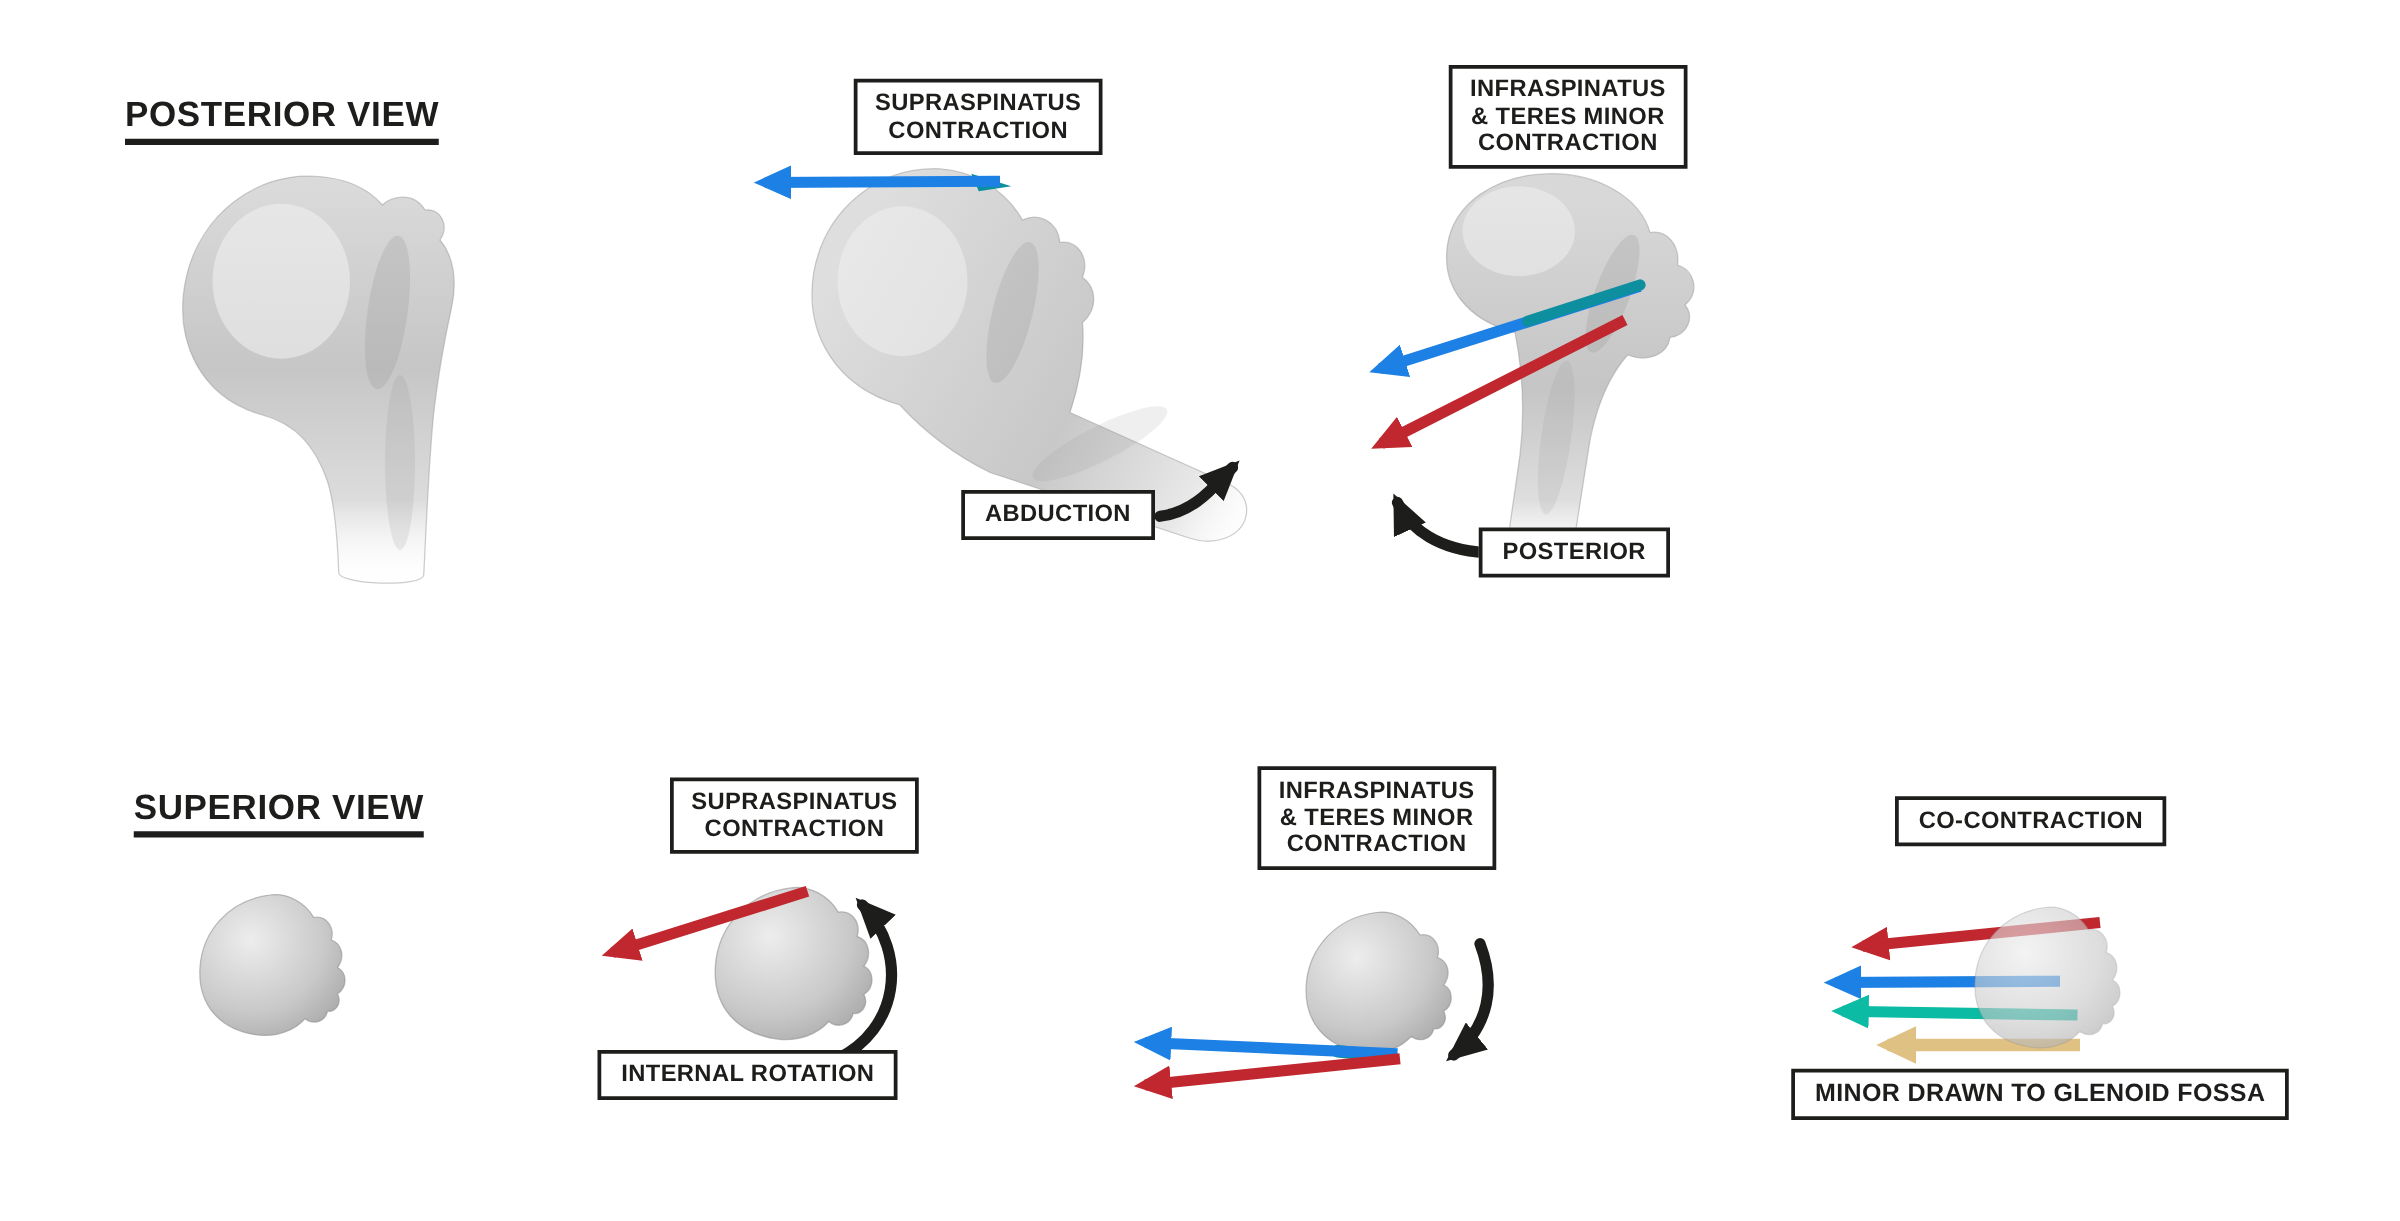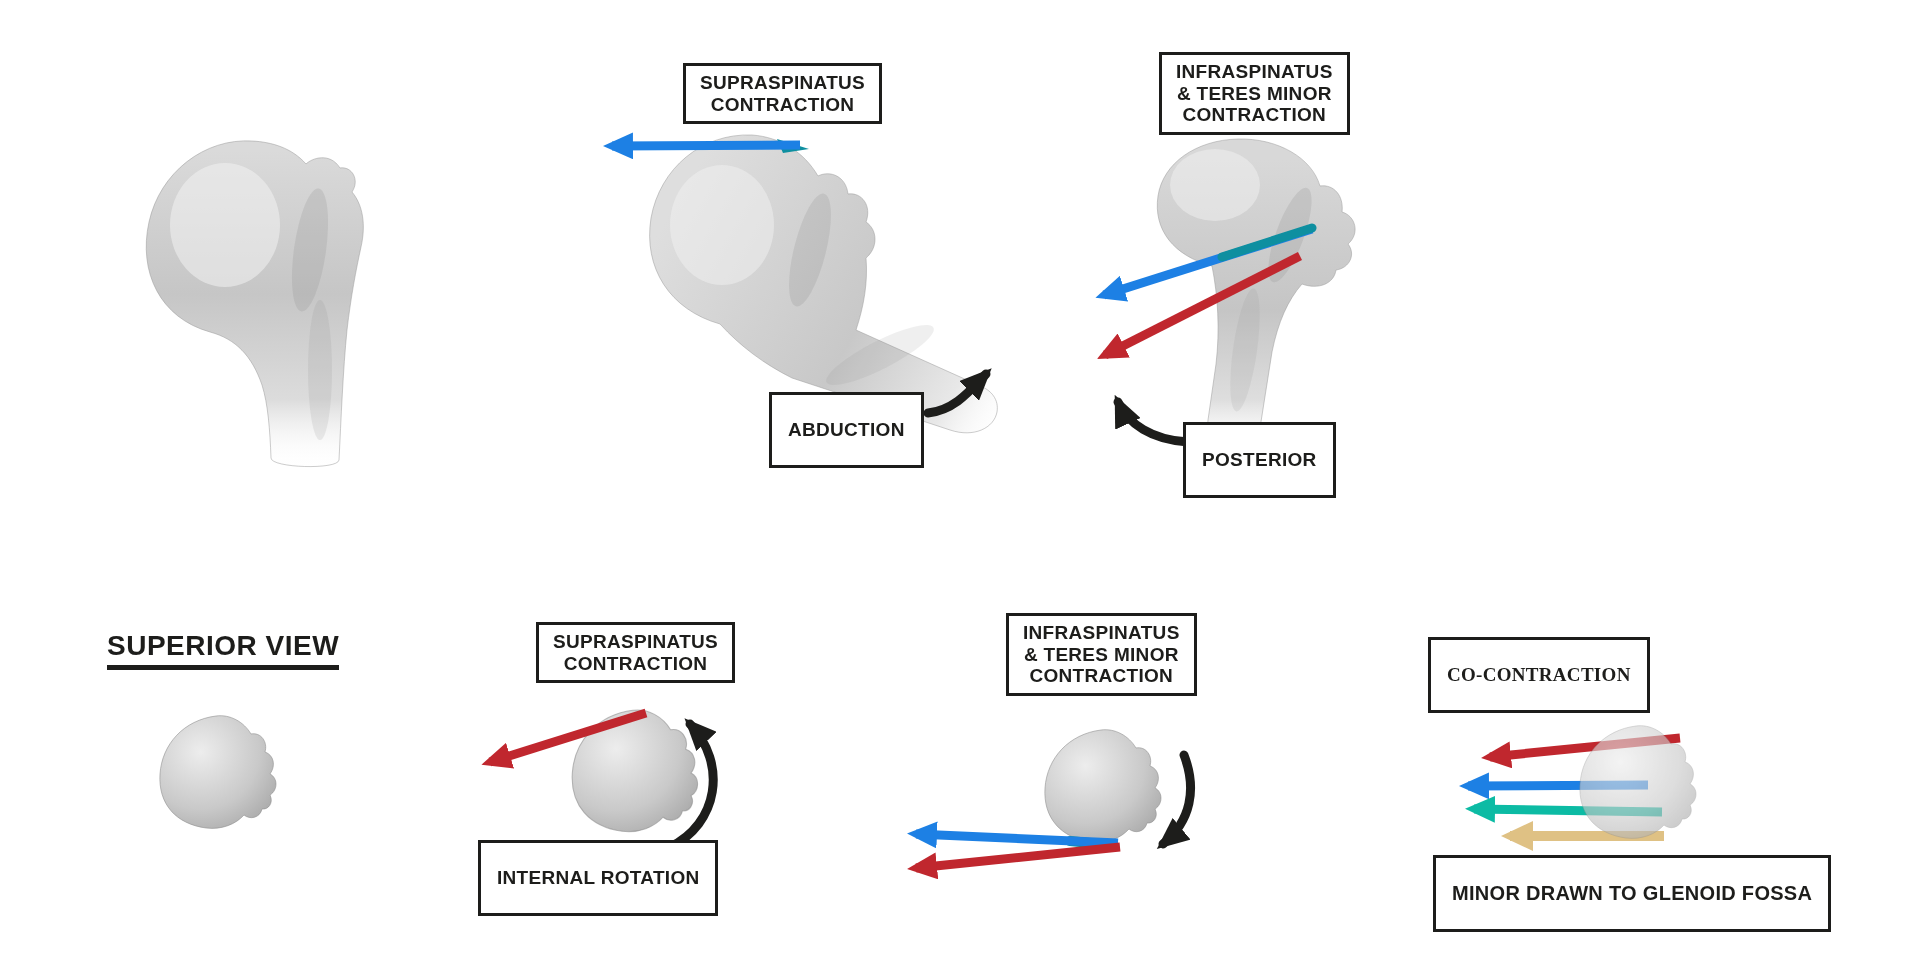--- a/index.html
+++ b/index.html
@@ -10,21 +10,21 @@
   .art{position:absolute;left:0;top:0;z-index:1;}
   .view-title{
     position:absolute;z-index:3;font-weight:bold;font-size:28px;letter-spacing:.5px;
     border-bottom:5px solid #1d1d1b;padding-bottom:3px;white-space:pre;color:#1d1d1b;
   }
   .lbox{
     position:absolute;z-index:2;background:#ffffff;border:3px solid #1d1d1b;
     font-weight:bold;font-size:19px;line-height:1.14;letter-spacing:.3px;
     padding:6px 14px;text-align:center;white-space:pre-line;color:#1d1d1b;
   }
-  .lbox.small-pad{padding:24px 16px;}
+  .lbox.small-pad{padding:6px 16px;}
 </style>
 </head>
 <body>
 
 <div class="canvas">
 
   <svg class="art" width="1920" height="977" viewBox="0 0 1920 977">
     <defs>
       <marker id="ah-blue" markerUnits="userSpaceOnUse" markerWidth="30" markerHeight="27" refX="21" refY="13.5" orient="auto">
         <path d="M0,0 L30,13.5 L0,27 Z" fill="#1d80e4"></path>
@@ -136,20 +136,21 @@
 
     <g>
       <line x1="1680" y1="738" x2="1490" y2="757" stroke-width="9" marker-end="url(#ah-red)" stroke="#c0272e"></line>
       <line x1="1648" y1="785" x2="1468" y2="786" stroke-width="9" marker-end="url(#ah-blue)" stroke="#1d80e4"></line>
       <line x1="1662" y1="812" x2="1474" y2="809" stroke-width="9" marker-end="url(#ah-teal)" stroke="#0cbba4"></line>
       <line x1="1664" y1="836" x2="1510" y2="836" stroke-width="10" marker-end="url(#ah-tan)" stroke="#dfc184"></line>
     </g>
     <use href="#blob" transform="translate(1576,722)" fill="url(#blobG)" opacity="0.62" stroke="#8a8a8a" stroke-width="1" stroke-opacity="0.5"></use>
   </svg>
 
+  <div class="view-title" style="left:100px;top:76px;">POSTERIOR VIEW</div>
   <div class="view-title" style="left:107px;top:630px;">SUPERIOR VIEW</div>
 
   <div class="lbox" style="left:683px;top:63px;">SUPRASPINATUS
 CONTRACTION</div>
 
   <div class="lbox" style="left:1159px;top:52px;">INFRASPINATUS
 &amp; TERES MINOR
 CONTRACTION</div>
 
   <div class="lbox small-pad" style="left:769px;top:392px;">ABDUCTION</div>
@@ -159,17 +160,17 @@
   <div class="lbox" style="left:536px;top:622px;">SUPRASPINATUS
 CONTRACTION</div>
 
   <div class="lbox small-pad" style="left:478px;top:840px;text-align:center;">INTERNAL ROTATION</div>
 
   <div class="lbox" style="left:1006px;top:613px;">INFRASPINATUS
 &amp; TERES MINOR
 CONTRACTION</div>
 
 
-  <div class="lbox small-pad" style="left:1428px;top:637px;font-family:Liberation Serif, serif;">CO-CONTRACTION</div>
+  <div class="lbox small-pad" style="left:1516px;top:637px;">CO-CONTRACTION</div>
 
   <div class="lbox small-pad" style="left:1433px;top:855px;font-size:20px;">MINOR DRAWN TO GLENOID FOSSA</div>
 
 </div>
 
 </body></html>

